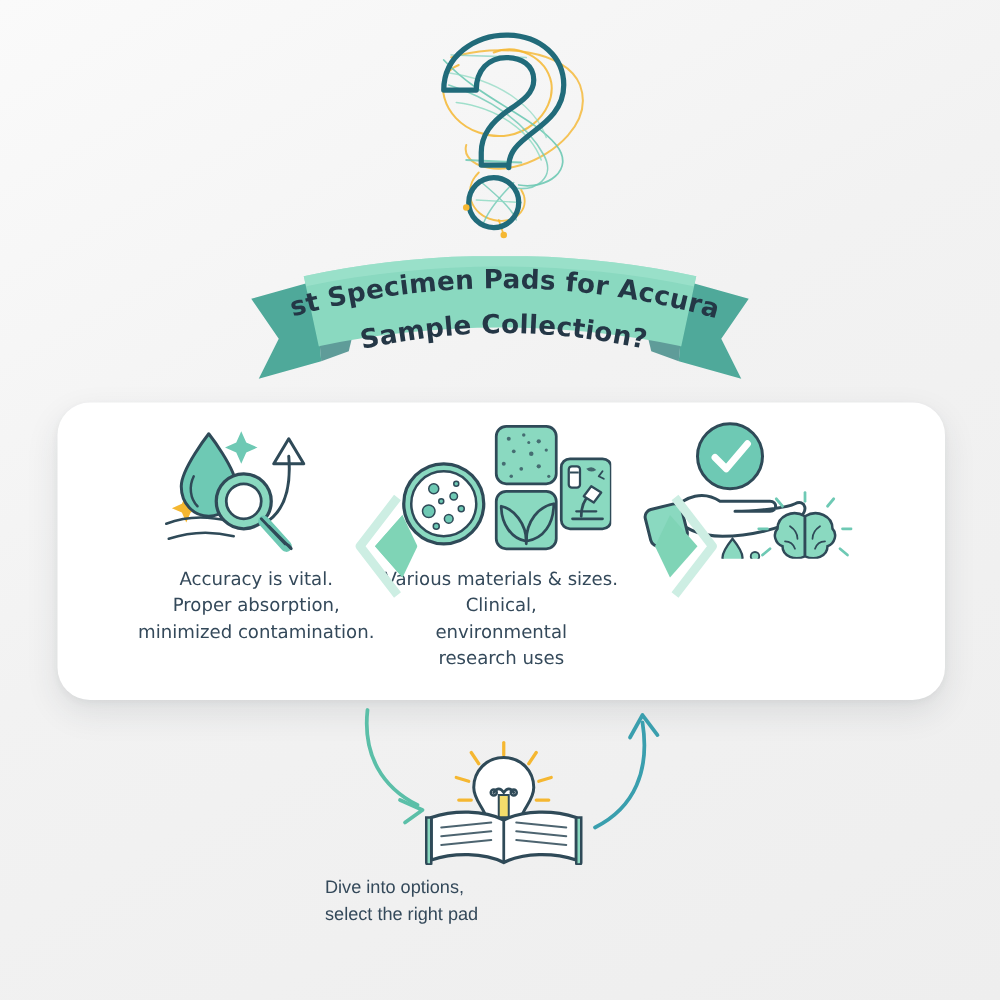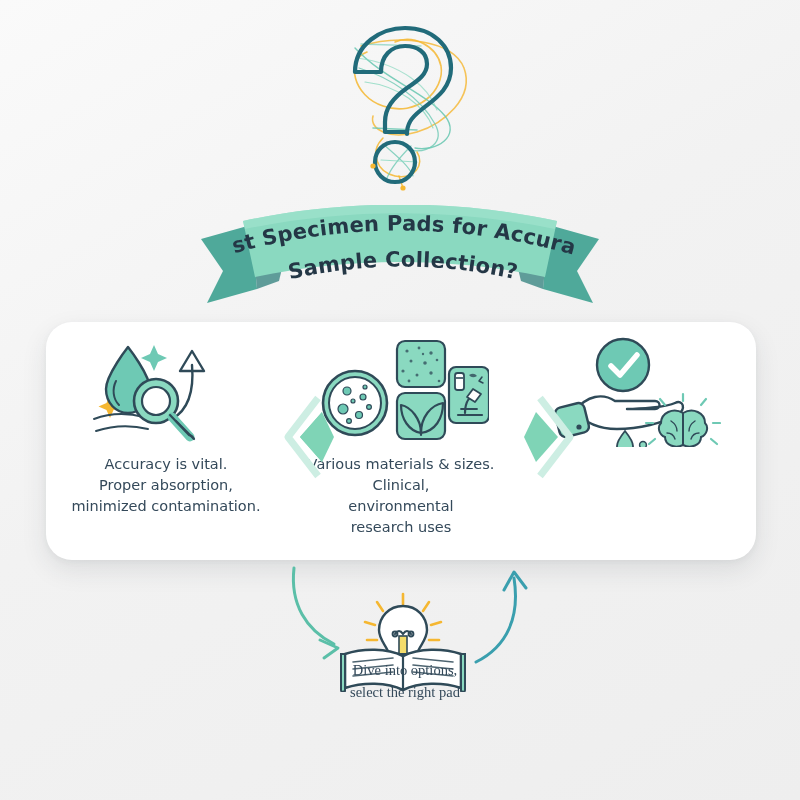--- a/index.html
+++ b/index.html
@@ -62,21 +62,21 @@
     height: 238px;
     background: #ffffff;
     border-radius: 26px;
     box-shadow: 0 10px 26px rgba(40,50,60,0.10), 0 2px 6px rgba(40,50,60,0.05);
   }
   .columns {
     position: absolute;
     inset: 0;
     display: flex;
     align-items: flex-start;
-    justify-content: space-between;
+    justify-content: center;
     padding: 14px 22px 0 22px;
     box-sizing: border-box;
   }
   .col {
     width: 196px;
     display: flex;
     flex-direction: column;
     align-items: center;
   }
   .col-icon {
@@ -116,24 +116,24 @@
   .book-wrap {
     position: absolute;
     left: 337px;
     top: 592px;
     width: 132px;
     height: 100px;
   }
   .bottom-caption {
     position: absolute;
     left: 260px;
-    top: 660px;
+    top: 700px;
     width: 290px;
-    text-align: center;
-    font-family: Liberation Serif, serif;
+    text-align: left;
+    font-family: Liberation Sans, sans-serif;
     font-size: 14.5px;
     line-height: 1.5;
     color: #34495a;
     white-space: pre-line;
   }
 </style>
 </head>
 <body>
 
 <div id="infographic">

